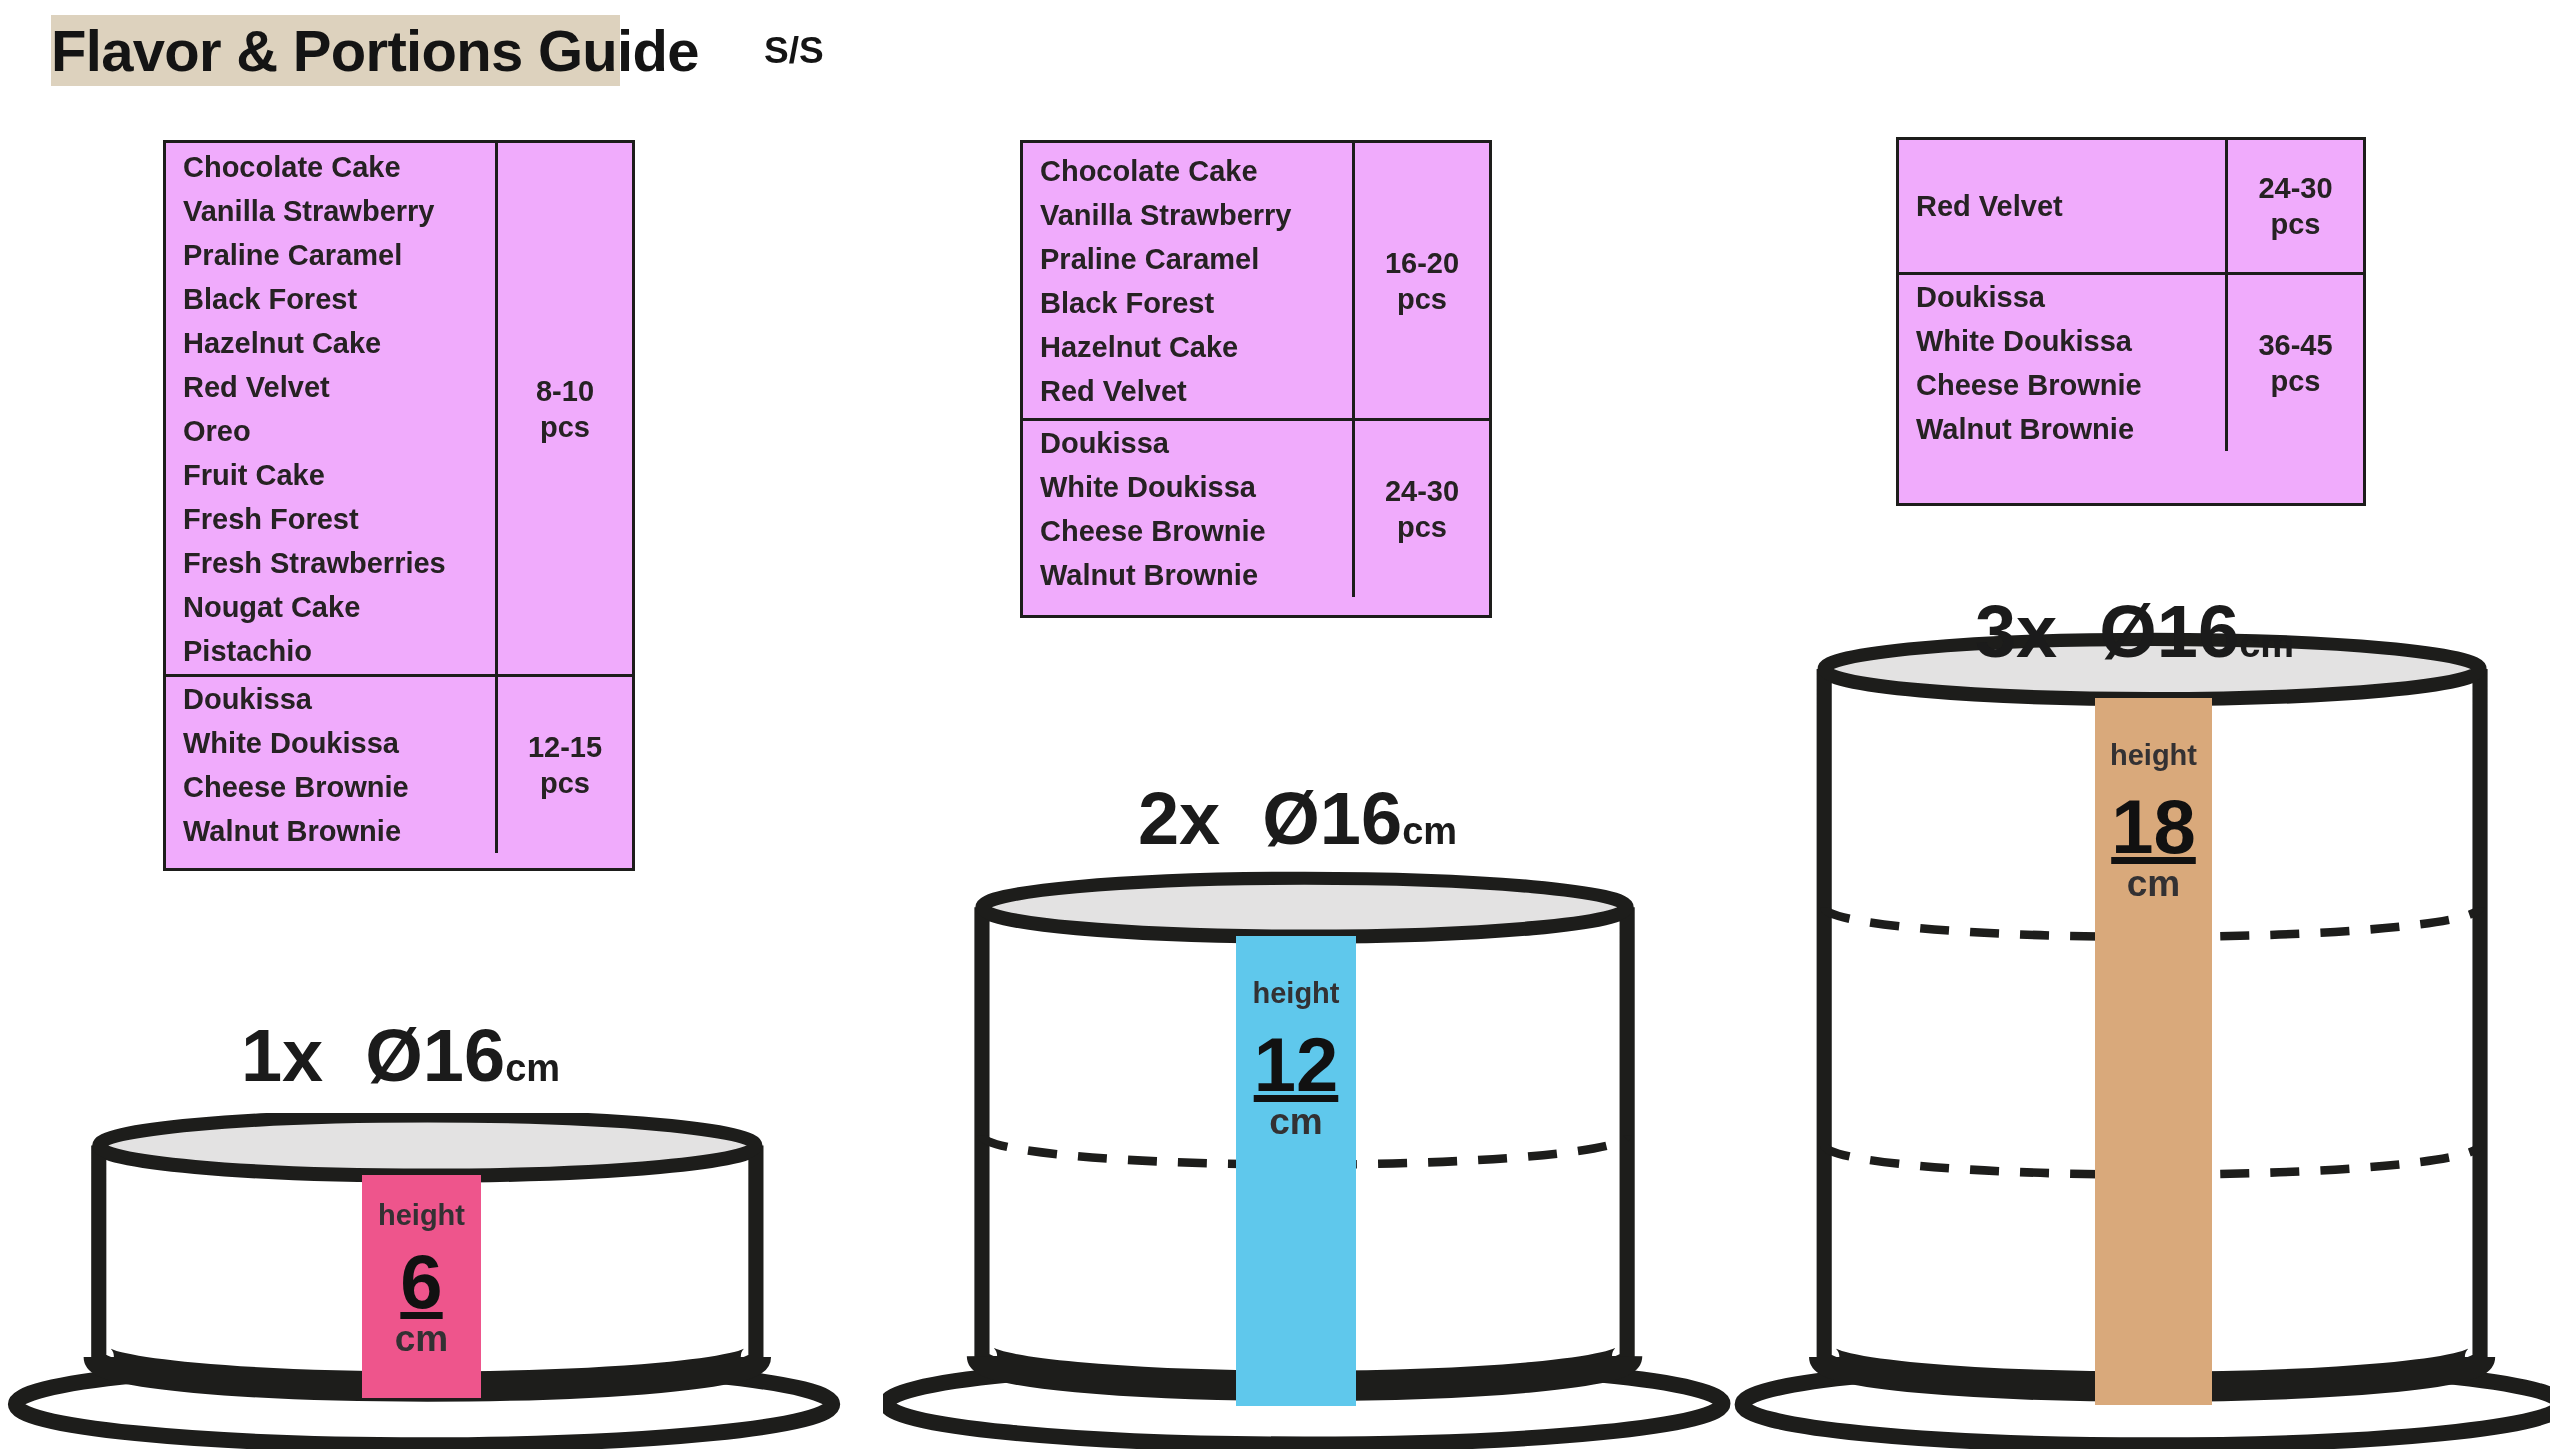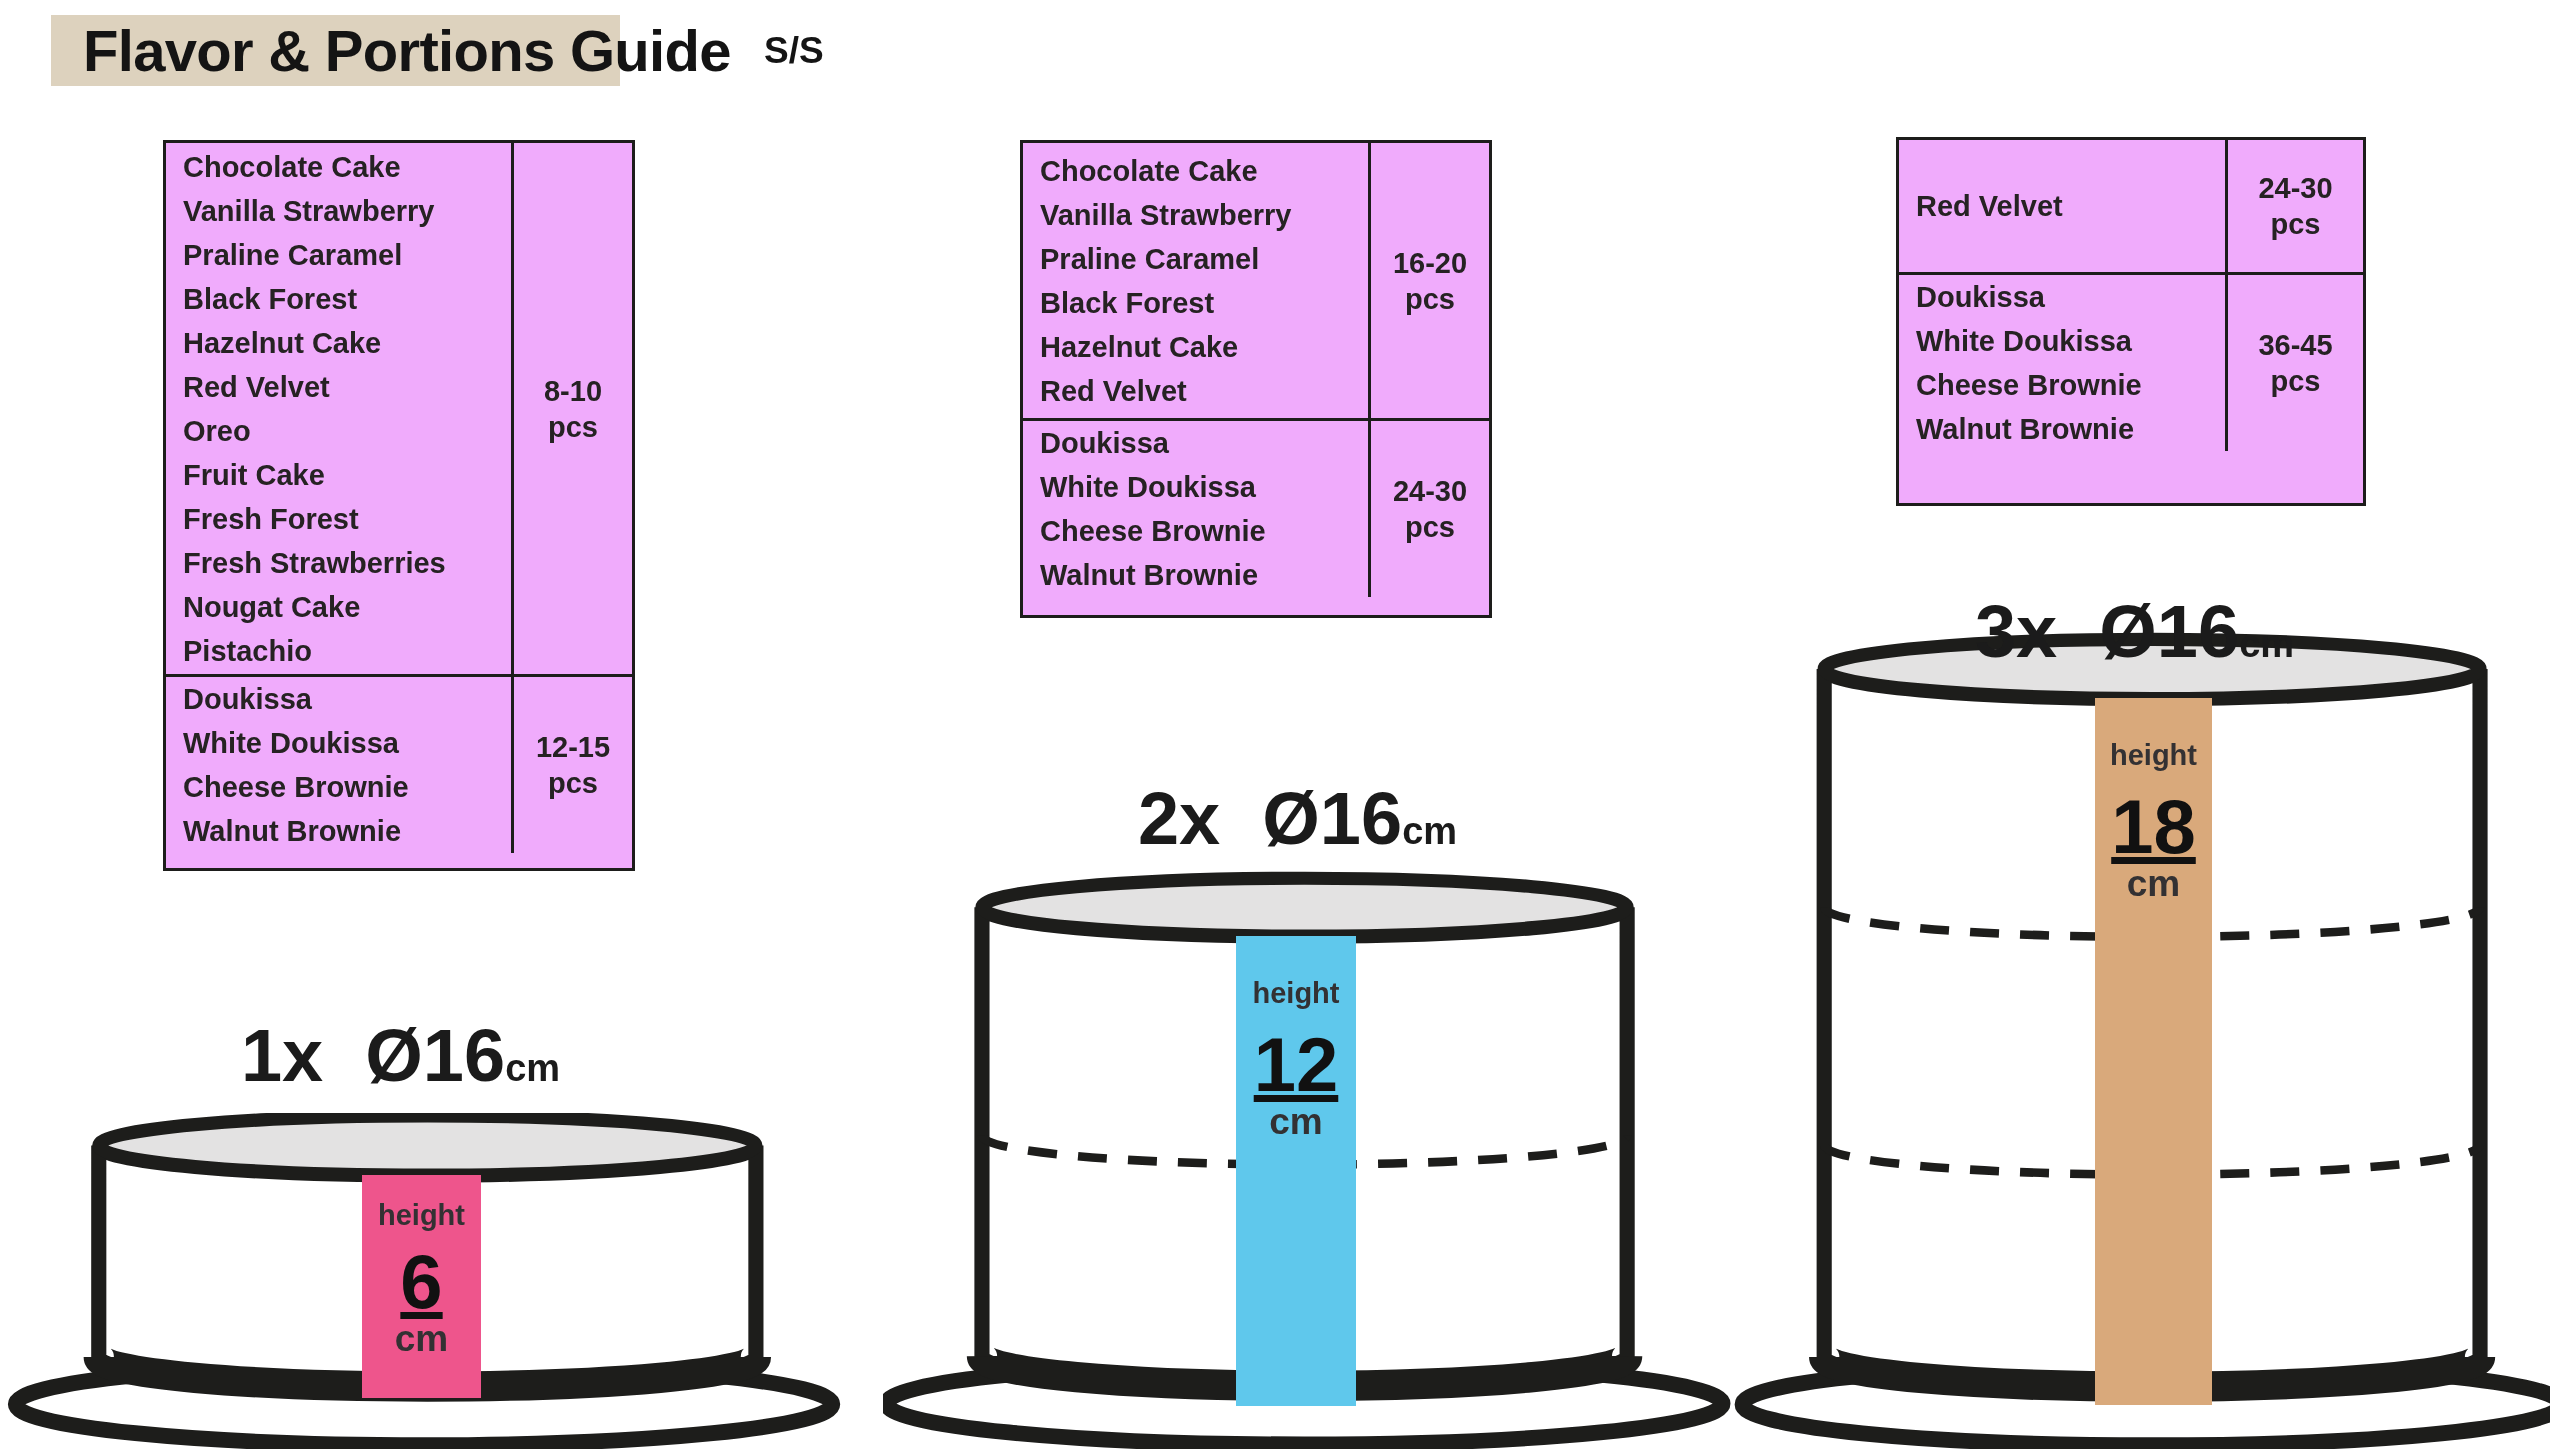--- a/index.html
+++ b/index.html
@@ -3,40 +3,40 @@
 <meta charset="utf-8">
 <style>
   html,body{margin:0;padding:0;background:#fff;}
   .stage{
     position:relative;width:2550px;height:1450px;background:#ffffff;overflow:hidden;
     font-family:"Liberation Sans",sans-serif;color:#262223;
   }
   
   .title-bar{
     position:absolute;left:51px;top:14.5px;width:569px;height:71px;
-    display:flex;align-items:center;padding-left:32px;box-sizing:border-box;
+    display:flex;align-items:center;box-sizing:border-box;
   }
   .title-bar span{font-size:58px;font-weight:700;color:#141414;letter-spacing:-0.7px;white-space:nowrap;}
   .title-tag{
     position:absolute;left:764px;top:30px;font-size:37px;font-weight:700;color:#141414;
   }
   
   .ftable{
     position:absolute;border:3.3px solid #1d1d1b;box-sizing:border-box;background:#f0abfc;
   }
   .trow{display:flex;box-sizing:border-box;}
   .trow + .trow{border-top:3.3px solid #1d1d1b;}
   .cell{box-sizing:border-box;}
   .flavors{
     flex:1;display:flex;flex-direction:column;justify-content:center;
     padding-left:17px;
   }
   .flavors span{font-size:29px;font-weight:700;line-height:44px;white-space:nowrap;}
   .pcs{
-    width:121px;border-left:3.3px solid #1d1d1b;
+    width:137px;border-left:3.3px solid #1d1d1b;
     display:flex;flex-direction:column;justify-content:center;align-items:center;
   }
   .pcs span{font-size:29px;font-weight:700;line-height:36px;}
   
   .cake-svg{position:absolute;}
   .stripe{
     position:absolute;display:flex;flex-direction:column;align-items:center;
   }
   .h-word{font-size:29px;font-weight:700;color:#333133;margin-top:24px;line-height:32px;}
   .h-num{font-size:76px;font-weight:700;color:#111;margin-top:14.5px;line-height:72px;text-decoration:underline;}

